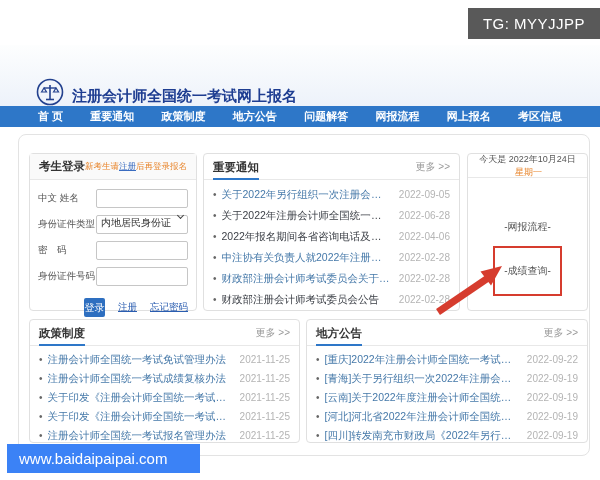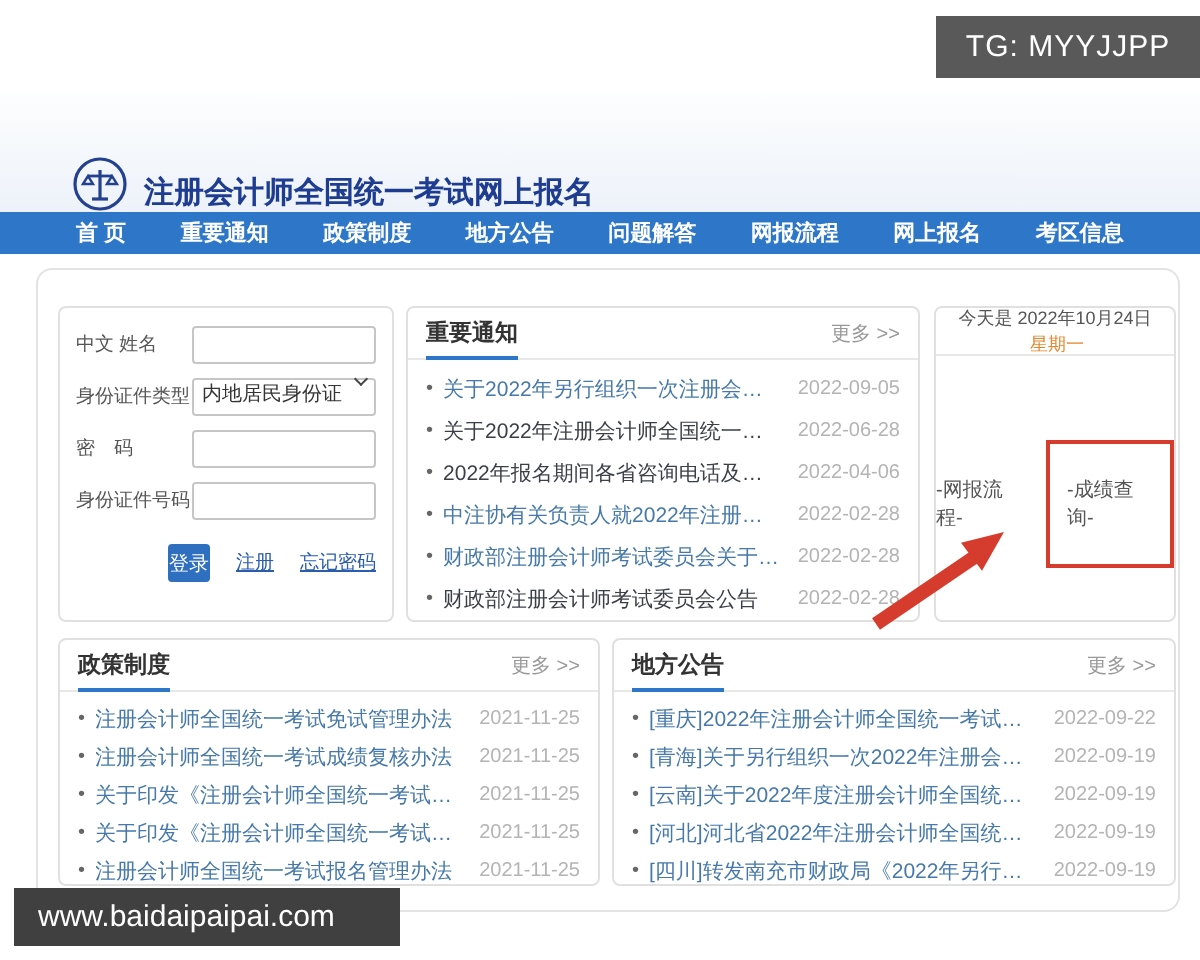--- a/index.html
+++ b/index.html
@@ -5,21 +5,21 @@
   * { margin:0; padding:0; box-sizing:border-box; }
   html,body { width:600px; height:480px; overflow:hidden; background:#fff;
     font-family:"Liberation Sans","DejaVu Sans",sans-serif; }
   .stage { position:relative; width:600px; height:480px; background:#fff; }
 
   
   .tg-badge { position:absolute; top:8px; right:0; width:132px; height:31px;
     background:#595959; color:#fff; font-size:15px; display:flex; align-items:center;
     justify-content:center; letter-spacing:.5px; z-index:30; }
   .watermark { position:absolute; left:7px; top:444px; width:193px; height:29px;
-    background:#404040; color:#fff; font-size:15px; display:flex; align-items:center;
+    background:#3b82f6; color:#fff; font-size:15px; display:flex; align-items:center;
     padding-left:12px; z-index:30; }
 
   
   .site-header { position:absolute; top:45px; left:0; width:600px; height:61px;
     background:linear-gradient(#fdfefe,#edf2fa); display:flex; align-items:flex-end; }
   .logo { width:28px; height:28px; margin-left:36px; flex:0 0 auto; }
   .site-title { margin-left:8px; font-size:15px; font-weight:bold; color:#1e3d91; }
 
   
   .nav { position:absolute; top:106px; left:0; width:600px; height:21px;
@@ -67,21 +67,21 @@
   .tlink { font-size:9.5px; color:#2a5db0; text-decoration:underline; cursor:pointer; white-space:nowrap; }
 
   
   .p-notice { left:184px; top:18px; width:257px; height:158px; }
 
   
   .p-today { left:448px; top:18px; width:121px; height:158px; }
   .today-head { height:24px; display:flex; align-items:center; justify-content:center;
     border-bottom:1px solid #e8e8e8; font-size:9px; color:#555; white-space:nowrap;flex-direction:column; }
   .today-head .wd { color:#e8862d; margin-left:2px; }
-  .today-body { display:flex; flex-direction:row; align-items:center; margin-top:42px; gap:12px; }
+  .today-body { display:flex; flex-direction:column; align-items:center; margin-top:42px; gap:12px; }
   .tlink2 { font-size:10px; color:#555; cursor:pointer; }
   .score-box { border:2px solid #d63c2e; padding:16px 9px; }
 
   
   .p-policy { left:10px; top:184px; width:271px; height:124px; }
   .p-local { left:287px; top:184px; width:282px; height:124px; }
 
   .arrow-svg { position:absolute; left:430px; top:260px; width:90px; height:60px; z-index:20; }
 </style>
 </head>
@@ -118,20 +118,24 @@
       <span class="nav-item">网报流程</span>
 
       <span class="nav-item">网上报名</span>
 
       <span class="nav-item">考区信息</span>
     </div>
 
   <div class="container">
 
     <div class="panel p-login">
+      <div class="panel-head login-head">
+        <span class="login-title">考生登录</span>
+        <span class="login-hint"><span>新考生请</span><span class="reg">注册</span><span>后再登录报名</span></span>
+      </div>
       <div class="login-form">
         <div class="frow">
           <span class="flabel">中文 姓名</span>
           <input class="fctl" type="text" style="">
         </div>
         <div class="frow">
           <span class="flabel">身份证件类型</span>
           <div class="fctl selbox">
             <span>内地居民身份证</span>
             <span class="chev"></span>

